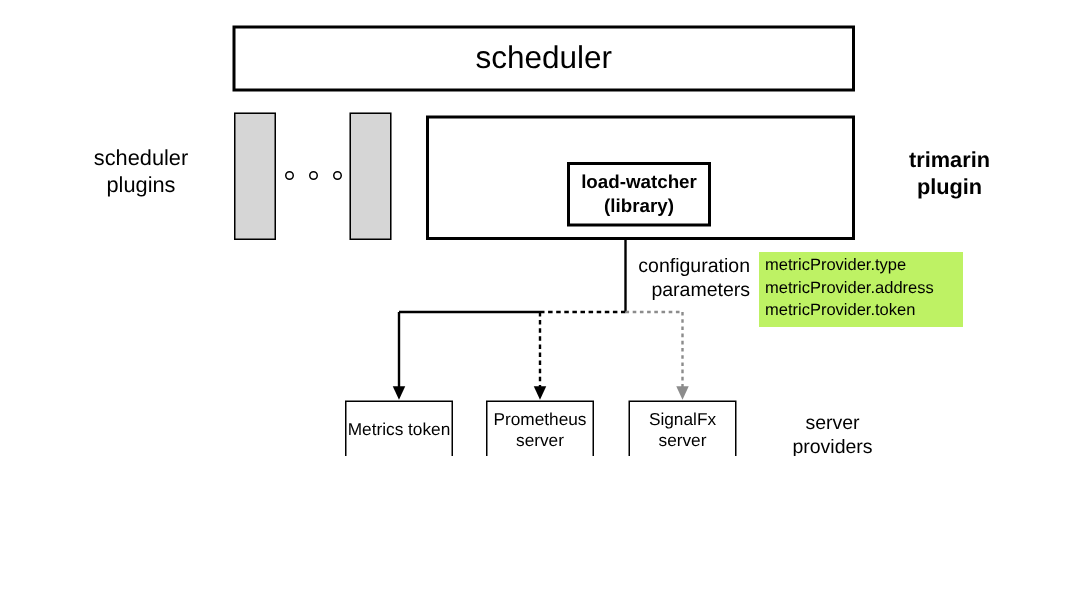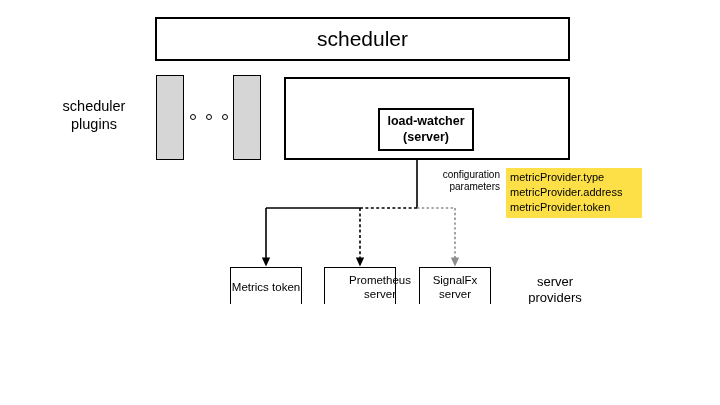--- a/index.html
+++ b/index.html
@@ -79,39 +79,39 @@
 
   
   #trimarin-box { left: 284px; top: 77px; width: 286px; height: 83px; }
   #trimarin-label { left: 578px; top: 99px; width: 110px; font-size: 14.5px; }
 
   
   #loadwatcher-box { left: 378px; top: 108px; width: 96px; height: 43px; }
   #loadwatcher-label { left: 378px; top: 108px; width: 96px; height: 43px; font-size: 12.5px; }
 
   
-  #config-label { left: 424px; top: 169px; width: 76px; font-size: 10px; text-align: right; }
+  #config-label { left: 424px; top: 169px; width: 76px; font-size: 13px; text-align: right; }
   #config-values {
     position: absolute;
     left: 506px; top: 168px;
     width: 136px;
     padding: 2px 4px 3px 4px;
-    background: #fde047;
+    background: #bef264;
     font-size: 11px;
     line-height: 1.35;
     white-space: pre-line;
     box-sizing: border-box;
   }
 
   
   #metrics-server-box     { left: 230px; top: 267px; width: 72px; height: 40px; }
   #prometheus-server-box  { left: 324px; top: 267px; width: 72px; height: 40px; }
   #signalfx-server-box    { left: 419px; top: 267px; width: 72px; height: 40px; }
   #metrics-server-label    { left: 230px; top: 267px; width: 72px; height: 40px; font-size: 11.5px; }
-  #prometheus-server-label { left: 324px; top: 267px; width: 72px; height: 40px; font-size: 11.5px; margin-left: 20px; }
+  #prometheus-server-label { left: 324px; top: 267px; width: 72px; height: 40px; font-size: 11.5px; }
   #signalfx-server-label   { left: 419px; top: 267px; width: 72px; height: 40px; font-size: 11.5px; }
   #metrics-providers-label { left: 503px; top: 274px; width: 104px; font-size: 13px; }
 
   
   #nodes-label { left: 112px; top: 349px; width: 78px; font-size: 12px; }
   #nodes-container { left: 194px; top: 334px; width: 372px; height: 56px; border-width: 1.5px; }
   #node-box-1 { left: 206px; top: 342px; width: 38px; height: 40px; }
   #node-box-2 { left: 277px; top: 342px; width: 38px; height: 40px; }
   #node-box-3 { left: 482px; top: 342px; width: 38px; height: 40px; }
   #nodes-ellipsis {
@@ -167,24 +167,26 @@
 plugins</div>
   <div class="gray-box" id="plugin-box-1"></div>
   <div class="gray-box" id="plugin-box-2"></div>
   <div id="plugins-ellipsis">
     <span class="dot"></span>
     <span class="dot"></span>
     <span class="dot"></span>
   </div>
 
   <div class="box" id="trimarin-box"></div>
+  <div class="label bold" id="trimarin-label">trimarin
+plugin</div>
 
   <div class="box" id="loadwatcher-box"></div>
   <div class="centered-text bold" id="loadwatcher-label">load-watcher
-(server)</div>
+(library)</div>
 
   <div class="label" id="config-label">configuration
 parameters</div>
   <div id="config-values">metricProvider.type
 metricProvider.address
 metricProvider.token</div>
 
   <div class="box-thin" id="metrics-server-box"></div>
   <div class="centered-text" id="metrics-server-label">Metrics
 token</div>

